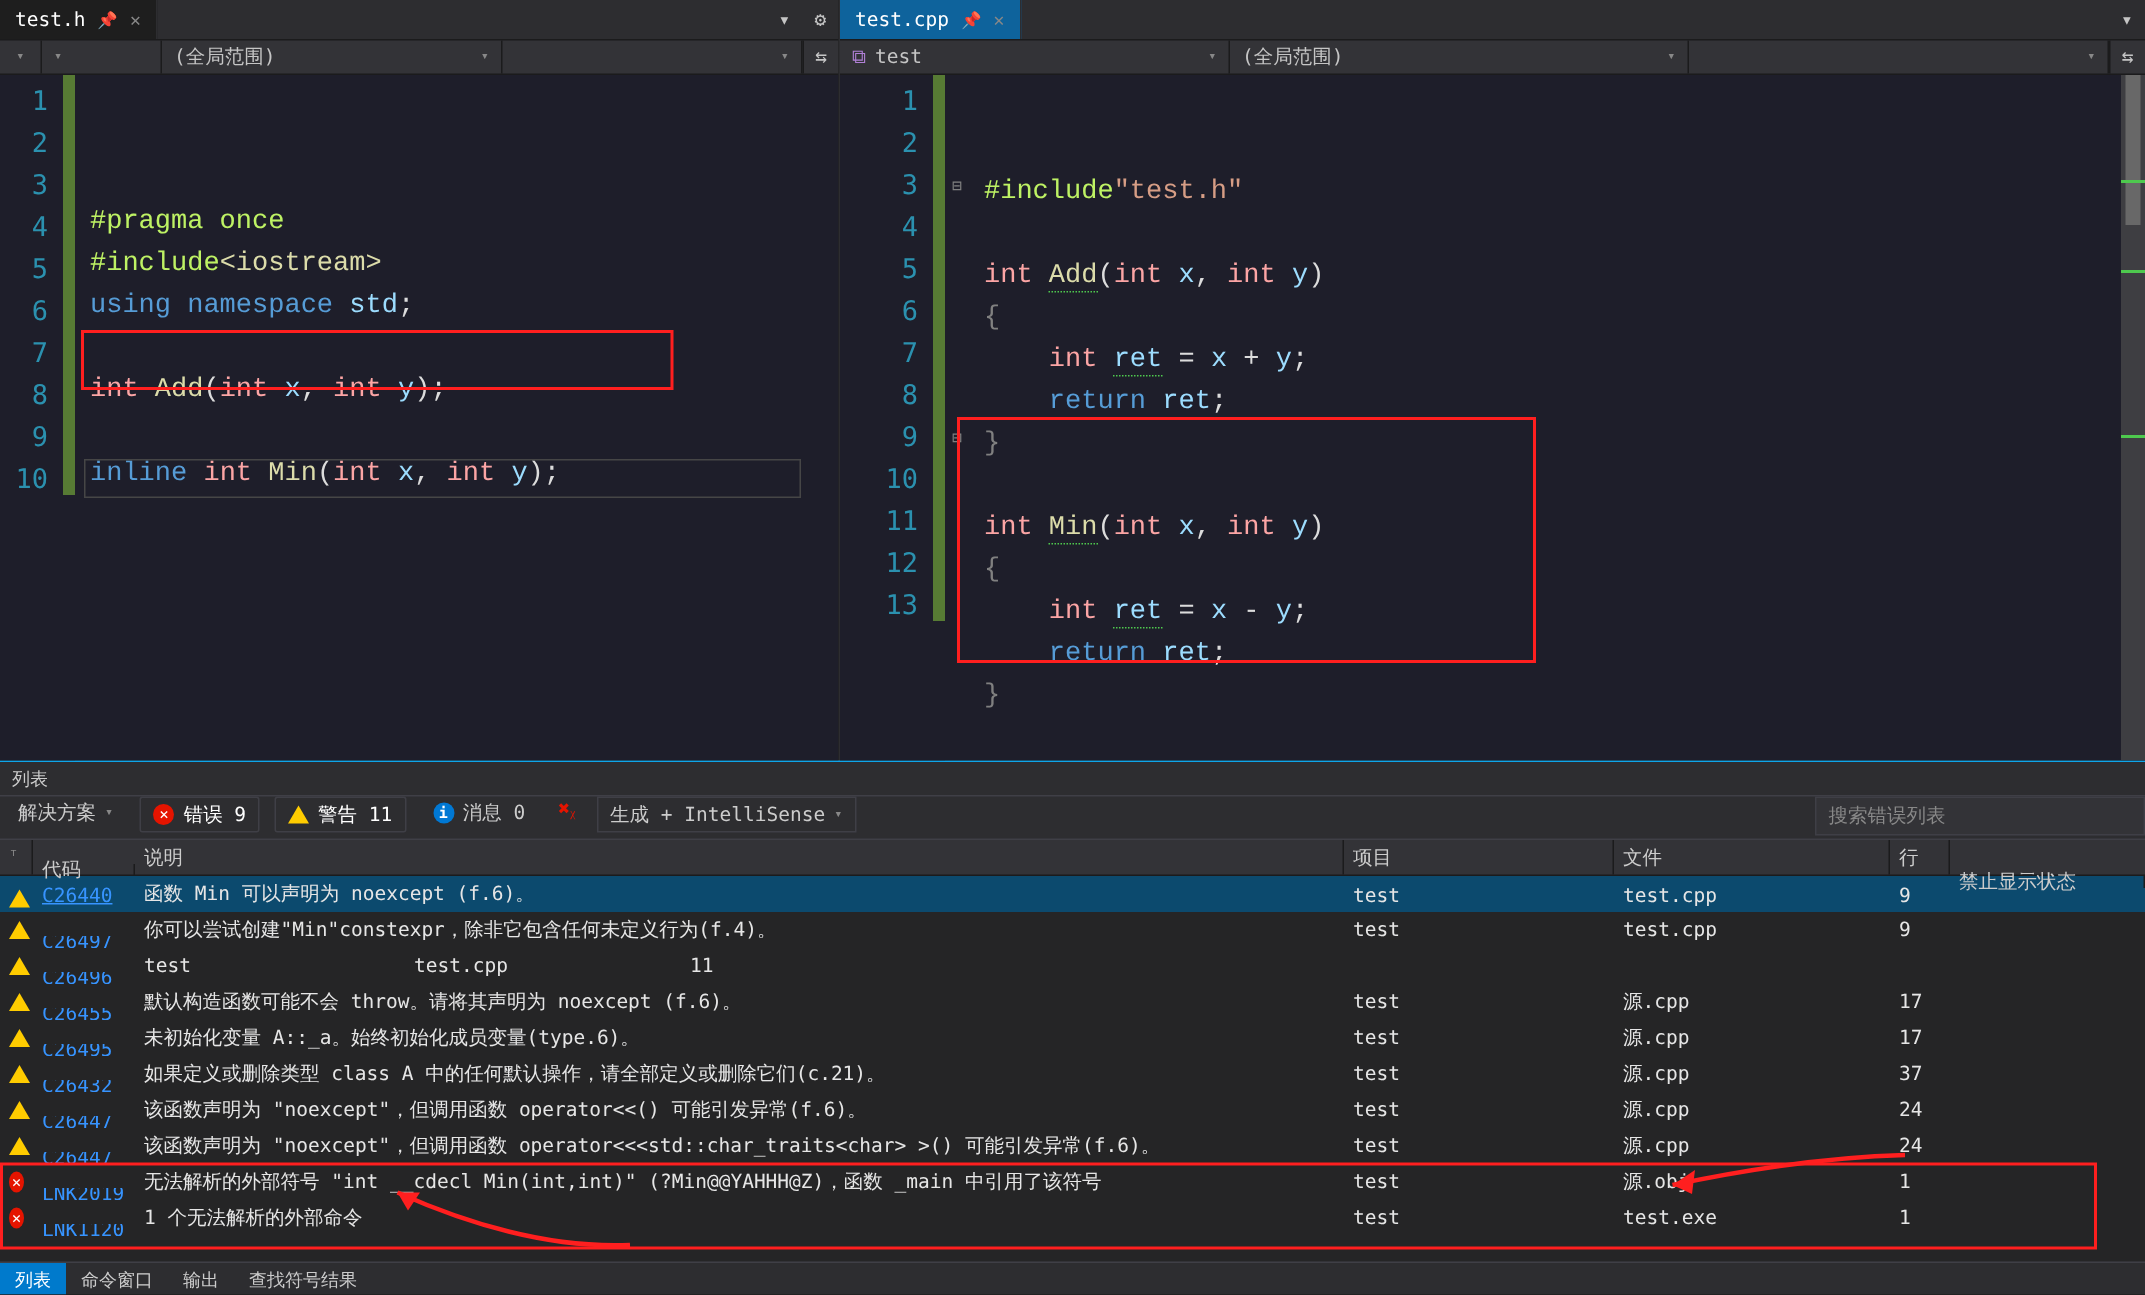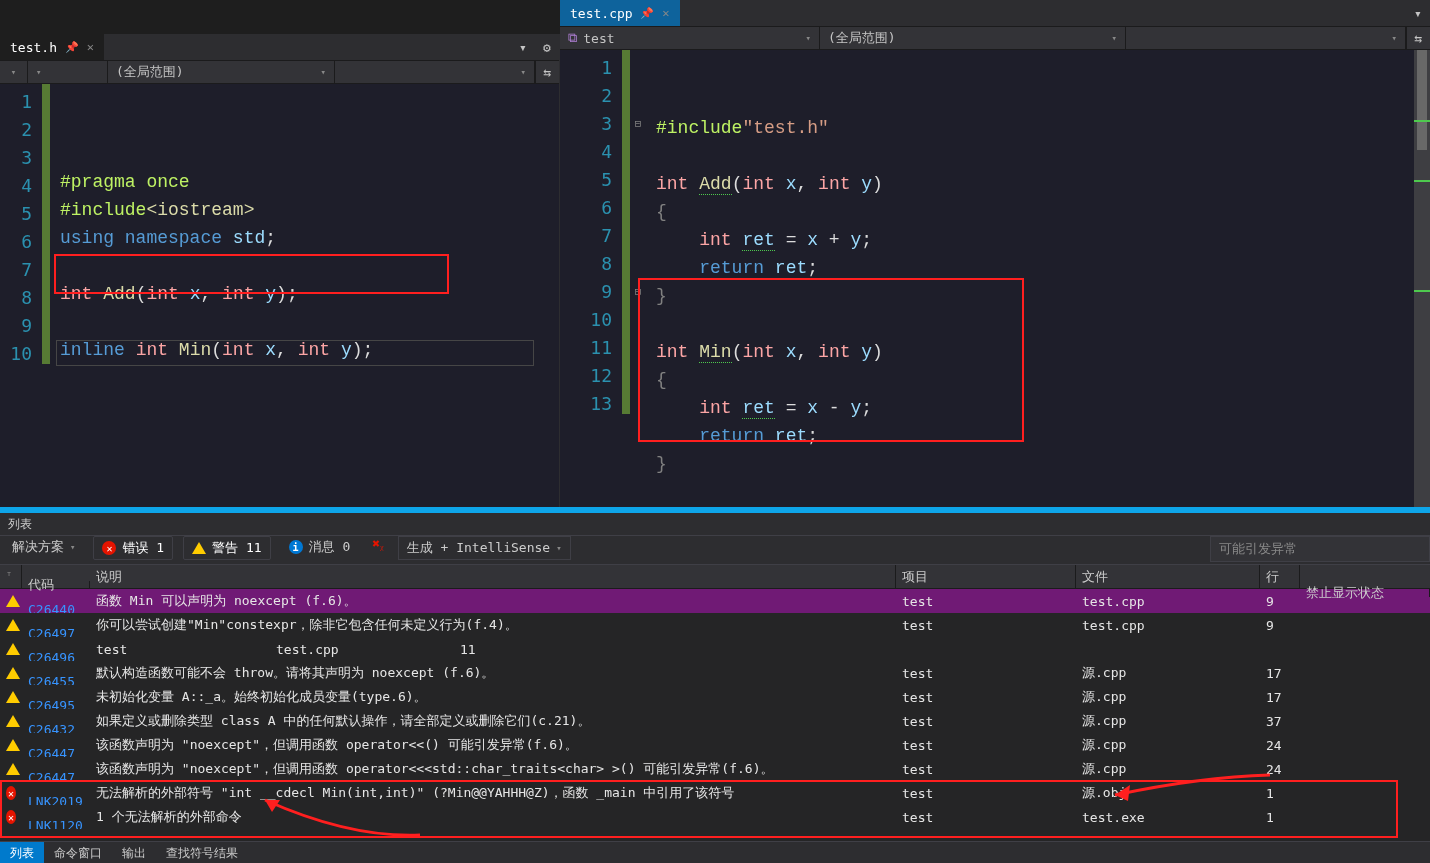--- a/index.html
+++ b/index.html
@@ -18,21 +18,21 @@
     display: flex;
     flex: 1;
     min-height: 0;
   }
   .pane {
     display: flex;
     flex-direction: column;
     overflow: hidden;
     background: #1c1c1c;
   }
-  .pane-left { width: 560px; border-right: 1px solid #2d2d30; margin-top: 34px; }
+  .pane-left { width: 560px; border-right: 1px solid #2d2d30; }
   .pane-right { flex: 1; }
   .tab-bar {
     display: flex;
     background: #2d2d30;
     height: 26px;
     align-items: stretch;
   }
   .tab {
     display: flex;
     align-items: center;
@@ -127,21 +127,21 @@
   .scrollbar-v { width:16px; background:#3e3e42; flex-shrink:0; position:relative; }
   .scrollbar-v .thumb { position:absolute; left:3px; right:3px; background:#686868; border-radius:0;}
   .scrollbar-v .mark { position:absolute; left:0; right:0; height:2px; }
 
   
   .error-panel {
     height: 356px;
     display: flex;
     flex-direction: column;
     background: #252526;
-    border-top: 6px solid #0ea5e9;
+    border-top: 1px solid #0ea5e9;
   }
   .panel-title {
     height: 22px;
     background: #2d2d30;
     color: #ccc;
     padding-left: 8px;
     display:flex;
     align-items:center;
     font-size: 12px;
   }
@@ -207,21 +207,21 @@
   .c-file{width:184px;flex-shrink:0;}
   .c-line{width:40px;flex-shrink:0;}
   .c-supp{width:130px;flex-shrink:0;margin-top:24px;}
   .grid-row{
     display:flex;
     height:24px;
     align-items:stretch;
     color:#e6e6e6;
     cursor:pointer;
   }
-  .grid-row.sel{ background:#701a75; }
+  .grid-row.sel{ background:#0c4a6e;align-items:flex-end; }
   .gr-cell{ padding:3px 6px; overflow:hidden; white-space:nowrap; text-overflow:ellipsis; display:flex;align-items:center;}
   .code-link{ color:#3794ff; text-decoration:underline; cursor:pointer;}
   .grid-redbox{
     position:absolute;
     border:2px solid #ff1f1f;
     pointer-events:none;
   }
   .arrow-annot{
     position:absolute;
     pointer-events:none;
@@ -389,38 +389,38 @@
 
 <div class="error-panel">
   <div class="panel-title">列表</div>
   <div class="error-toolbar">
     <div class="err-dd">
       <span>解决方案</span>
         <span class="chev">▾</span>
     </div>
     <div class="pill">
       <span class="icon-circle icon-err">✕</span>
-      <span>错误 1</span>
+      <span>错误 9</span>
     </div>
     <div class="pill">
       <span class="icon-warn"></span>
       <span>警告 11</span>
     </div>
     <div class="err-dd">
       <span class="icon-circle icon-info">i</span>
       <span>消息 0</span>
     </div>
     <span class="tl-icon" style="color:#e51400">✖ᵪ</span>
     <div class="err-dd" style="border:1px solid #3f3f46;padding:2px 8px;">
       <span>生成 + IntelliSense</span>
         <span class="chev">▾</span>
     </div>
     <div class="toolbar-spacer"></div>
     <div class="search-box" title="搜索错误列表">
-      <span style="color:#888">可能引发异常</span>
+      <span style="color:#888">搜索错误列表</span>
     </div>
   </div>
   <div class="error-grid">
     <div class="grid-header">
       <div class="gh-cell c-icon">
           <span style="font-size:10px;color:#888">ᵀ</span>
         </div>
       <div class="gh-cell c-code">代码</div>
       <div class="gh-cell c-desc">说明</div>
       <div class="gh-cell c-proj">项目</div>

